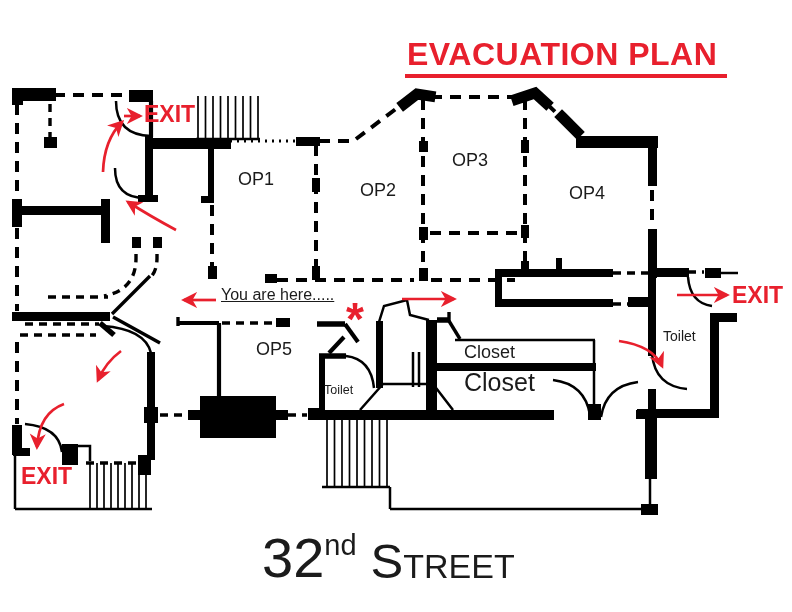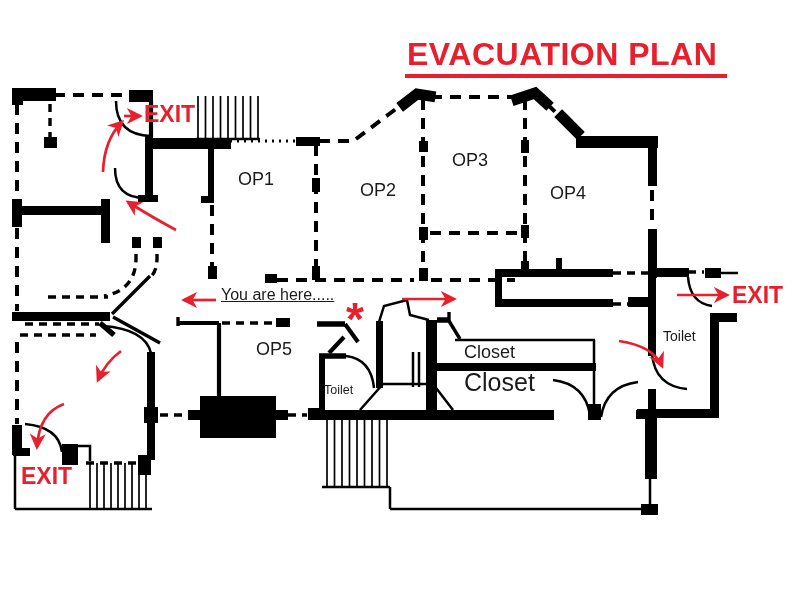--- a/index.html
+++ b/index.html
@@ -239,25 +239,30 @@
     <line class="red" x1="216" y1="300" x2="184" y2="300" marker-end="url(#ah)"></line>
     <line class="red" x1="402" y1="299" x2="454" y2="299" marker-end="url(#ah)"></line>
     <path class="red" d="M619,341 Q653,346 662,366" marker-end="url(#ah)"></path>
     <line class="red" x1="677" y1="295" x2="727" y2="295" marker-end="url(#ah)"></line>
   </g>
 </svg>
 
 
 <div class="lbl" id="title">EVACUATION PLAN</div>
 
+<div class="lbl" id="street">
+  <span class="num">32</span>
+  <span class="ord">nd</span>
+  <span class="word caps">Street</span>
+</div>
 
 <div class="lbl room" style="left:238px;top:170px">OP1</div>
 <div class="lbl room" style="left:360px;top:181px">OP2</div>
 <div class="lbl room" style="left:452px;top:151px">OP3</div>
-<div class="lbl room" style="left:550px;top:184px">OP4</div>
+<div class="lbl room" style="left:569px;top:184px">OP4</div>
 <div class="lbl room" style="left:256px;top:340px">OP5</div>
 
 <div class="lbl" id="yah">You are here.....</div>
 
 <div class="lbl redtxt" id="star">*</div>
 
 <div class="lbl redtxt" id="exit-tl">EXIT</div>
 <div class="lbl redtxt" id="exit-bl">EXIT</div>
 <div class="lbl redtxt" id="exit-r">EXIT</div>
 

